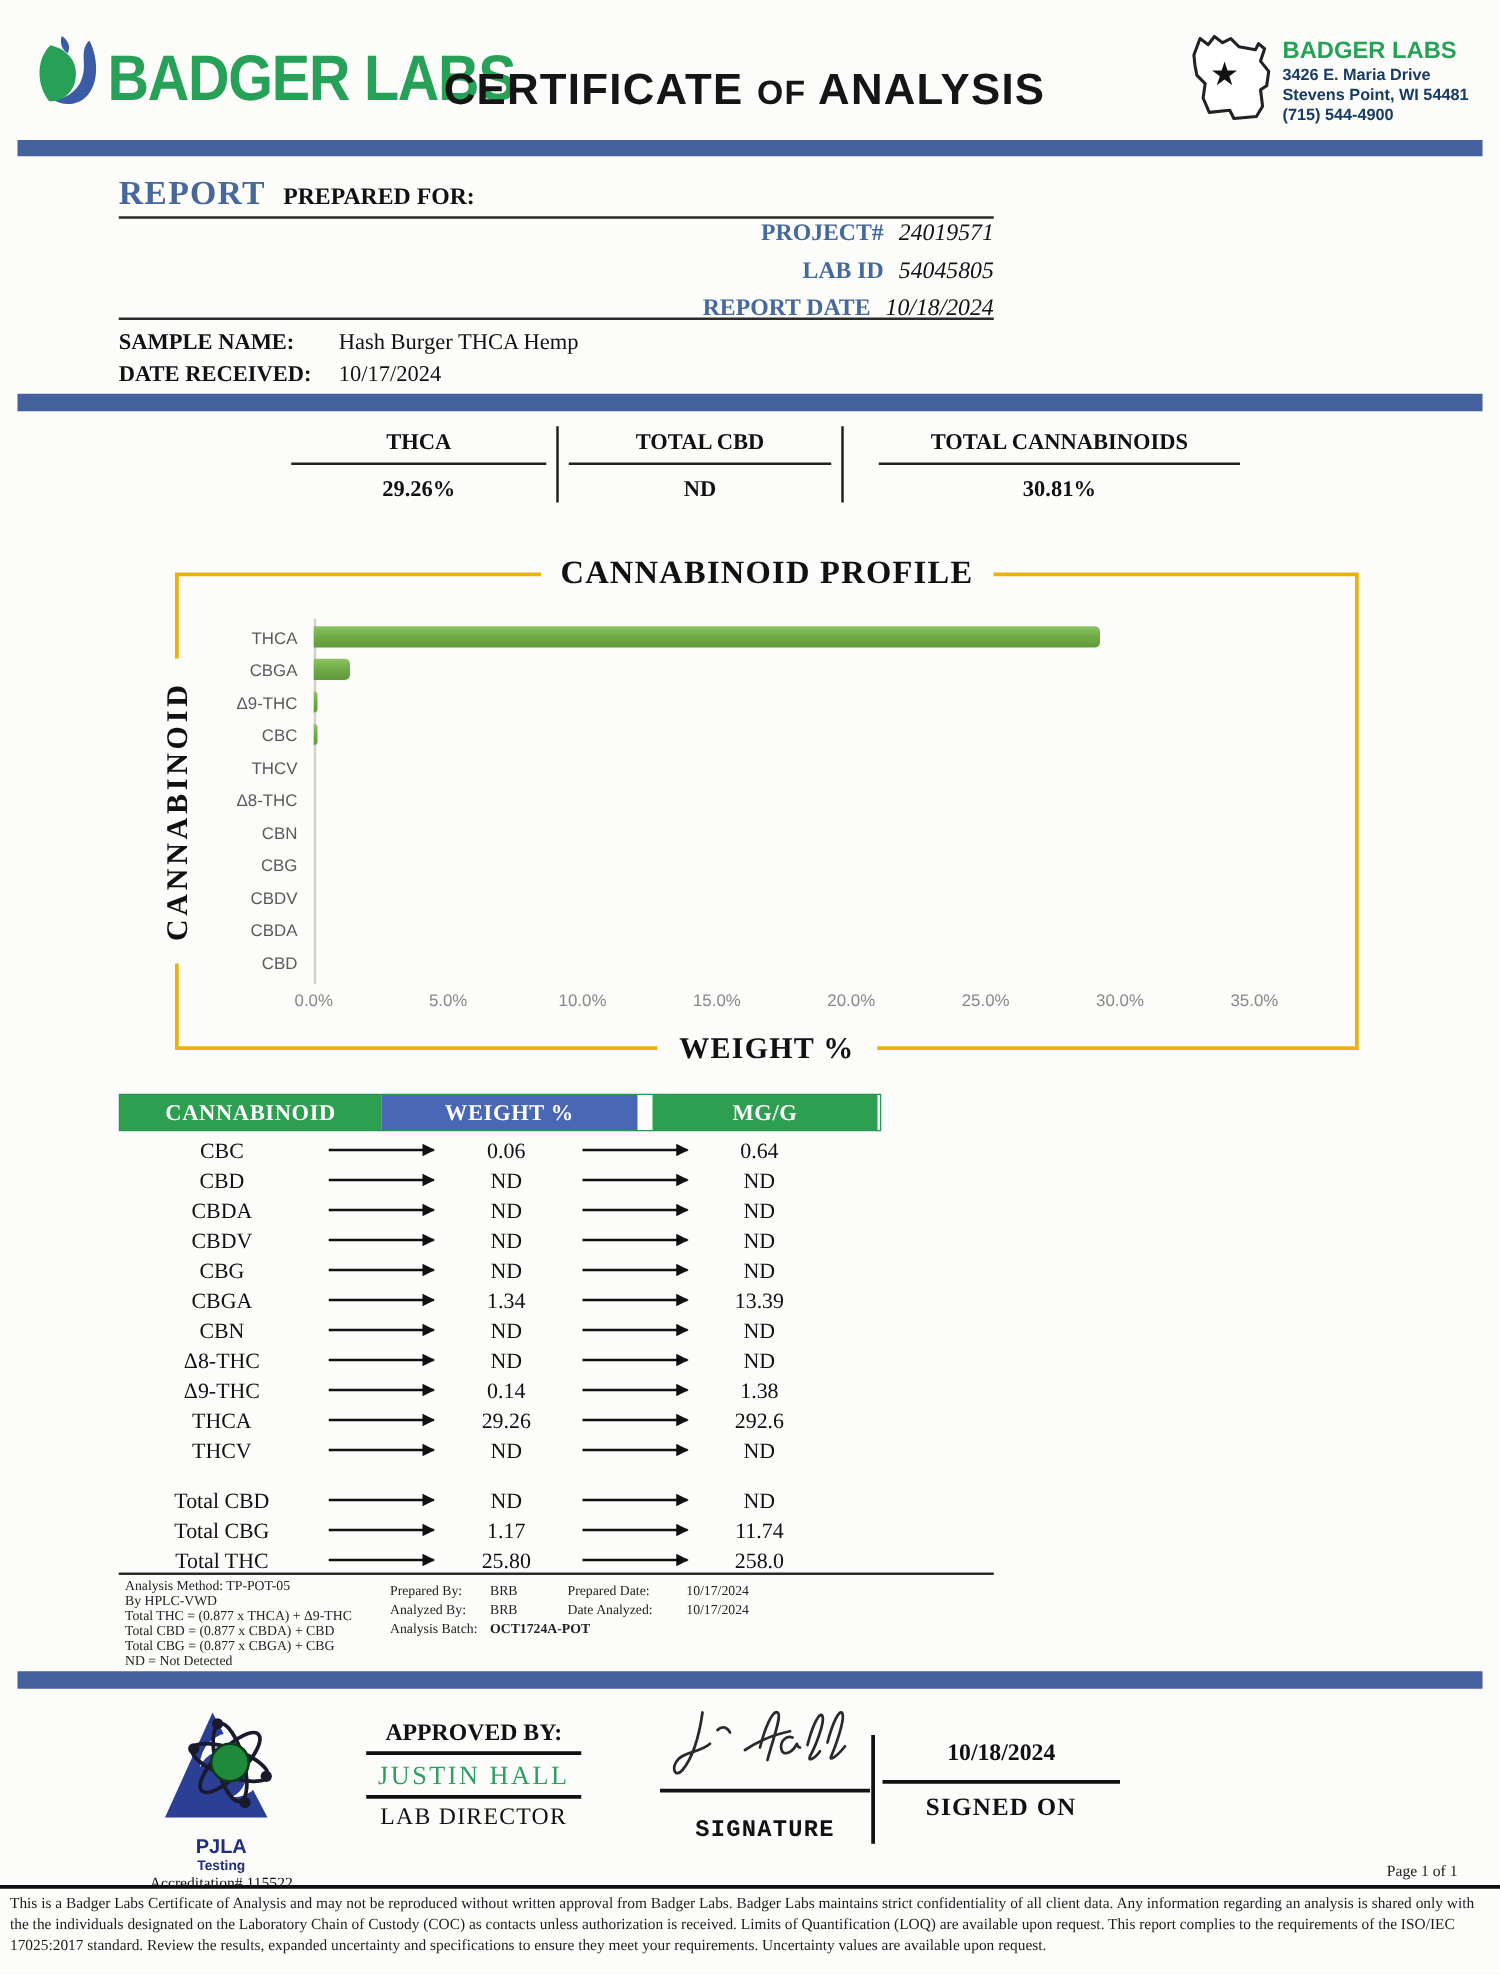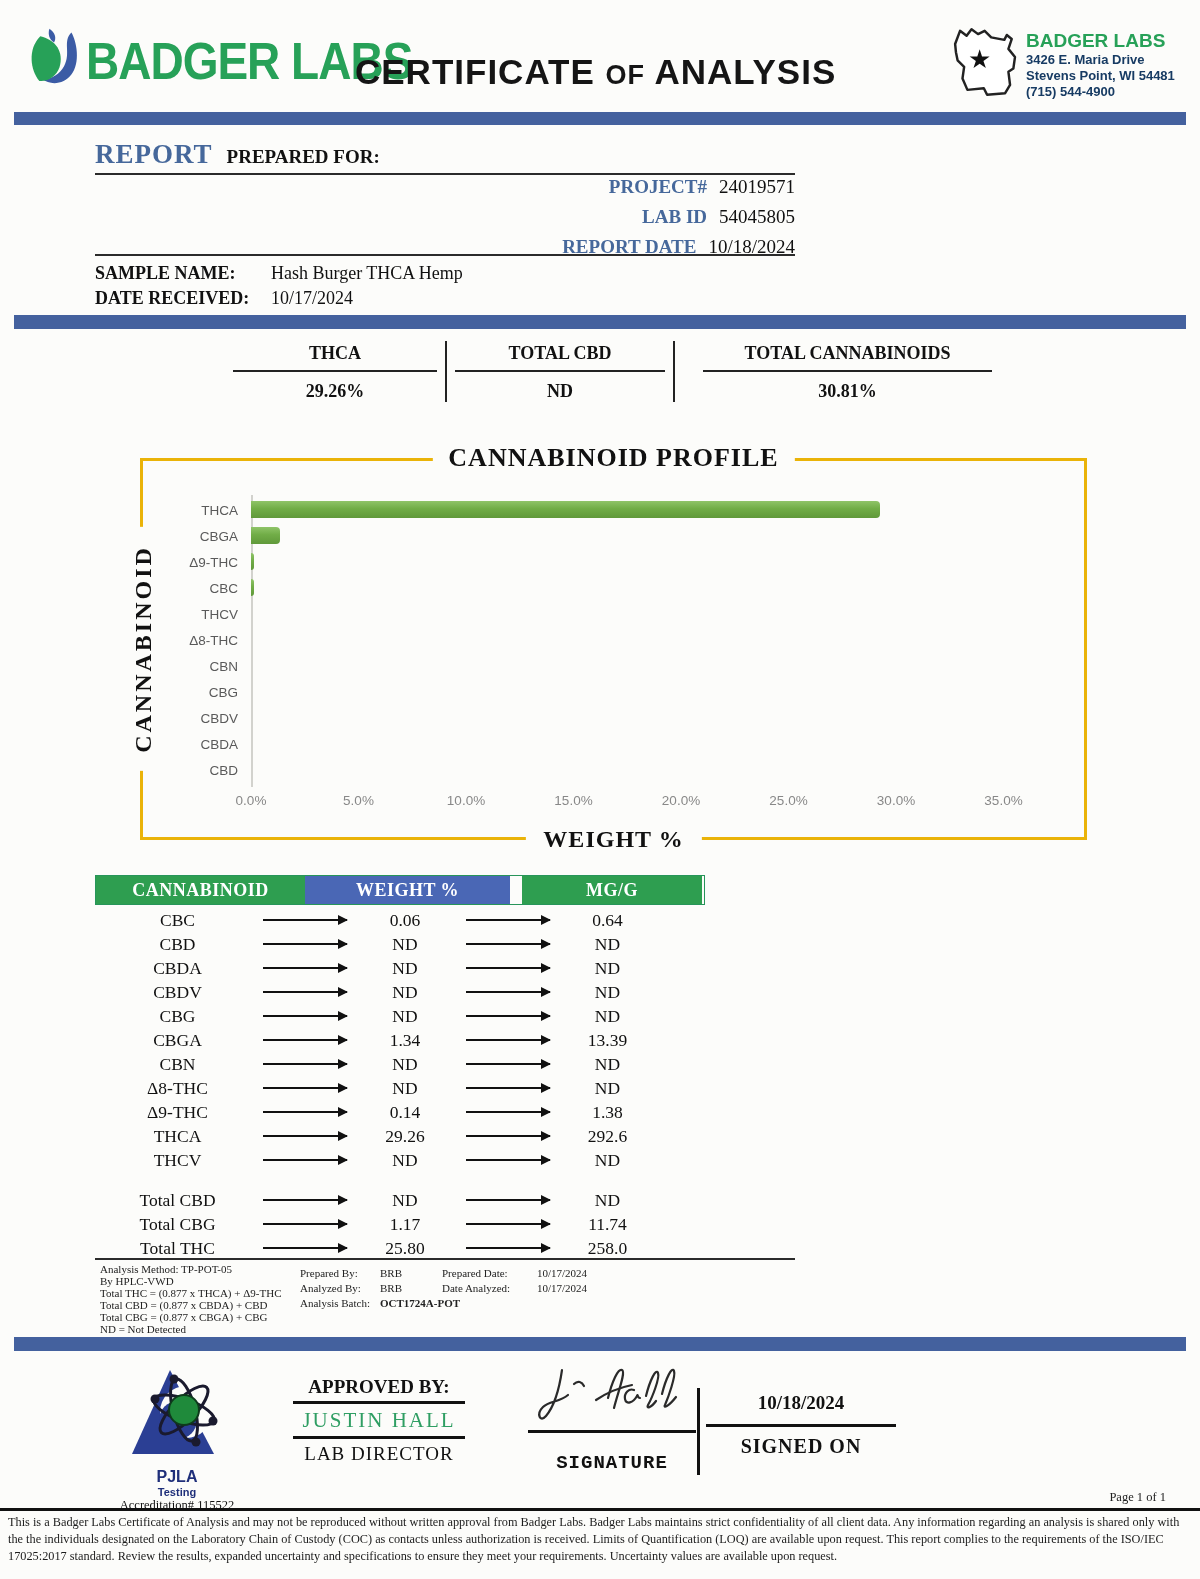--- a/index.html
+++ b/index.html
@@ -19,21 +19,21 @@
   .labinfo-line { color:#173b63; font-weight:bold; font-size:13px; line-height:16px; }
   .bluebar { position:absolute; left:14px; width:1172px; height:13px; background:#44619e; }
   .bar1 { top:112px; } .bar2 { top:315px; height:14px; } .bar3 { top:1337px; height:14px; }
 
   
   .rep-head { position:absolute; left:95px; top:139px; width:700px; border-bottom:2px solid #2b2b2b; padding-bottom:3px; }
   .rep-word { font-size:27px; font-weight:bold; color:#46689b; letter-spacing:1px; }
   .rep-for { font-size:19px; font-weight:bold; color:#111; margin-left:10px; }
   .proj-block { position:absolute; left:95px; top:172px; width:700px; text-align:right; line-height:29px; }
   .proj-label { color:#46689b; font-weight:bold; font-size:19px; }
-  .proj-value { color:#111; font-size:19px; margin-left:8px; }
+  .proj-value { color:#111; font-size:19px; margin-left:8px;font-style:italic; }
   .line-a { position:absolute; left:95px; top:254px; width:700px; border-top:2px solid #2b2b2b; }
   .sample-block { position:absolute; left:95px; top:261px; line-height:25px; }
   .sample-label { display:inline-block; width:172px; font-weight:bold; font-size:18px; }
   .sample-value { font-size:18px; }
 
   
   .summary { position:absolute; left:225px; top:341px; display:flex; }
   .sum-col { padding:0 2px; }
   .sum-col1 { width:220px; } .sum-col2 { width:230px; border-left:2px solid #222; border-right:2px solid #222; } .sum-col3 { width:305px;margin-left:20px; }
   .sum-head { font-weight:bold; font-size:18px; text-align:center; padding:2px 4px 6px 4px; border-bottom:2px solid #222; margin:0 6px; }
@@ -65,21 +65,21 @@
   .tval { text-align:center; font-size:17.5px; }
   .tarrow { display:flex; justify-content:center; }
   .arr { width:84px; height:2px; background:#111; position:relative; }
   .arr::after { content:""; position:absolute; right:-1px; top:-4.5px; width:0; height:0;
                 border-left:10px solid #111; border-top:5px solid transparent; border-bottom:5px solid transparent; }
   .trow-gap { height:16px; }
   .tbl-underline { position:absolute; left:95px; top:1258px; width:700px; border-top:2px solid #2b2b2b; }
 
   
   .footnotes { position:absolute; left:100px; top:1263px; font-size:11px; color:#222; line-height:12px; }
-  .prep-grid { position:absolute; left:300px; top:1266px; display:grid; grid-template-columns:80px 62px 95px 90px; font-size:11px; color:#222; line-height:15px; }
+  .prep-grid { position:absolute; left:312px; top:1266px; display:grid; grid-template-columns:80px 62px 95px 90px; font-size:11px; color:#222; line-height:15px; }
 
   
   .pjla { position:absolute; left:92px; top:1362px; width:170px; text-align:center; font-family:"Liberation Sans", sans-serif; }
   .pjla-name { font-weight:bold; color:#1f2f7a; font-size:16px; margin-top:-2px; }
   .pjla-sub { font-weight:bold; color:#1f2f7a; font-size:11px; }
   .pjla-acc { font-family:"Liberation Serif", serif; font-size:12.5px; color:#111; }
   .approved { position:absolute; left:293px; top:1376px; width:172px; text-align:center; }
   .app-label { font-weight:bold; font-size:19px; border-bottom:3px solid #111; padding-bottom:3px; }
   .app-name { color:#2f9e63; font-size:21px; letter-spacing:2px; padding:4px 0 3px 0; border-bottom:3px solid #111; }
   .app-title { font-size:19px; padding-top:4px; letter-spacing:1px; }

